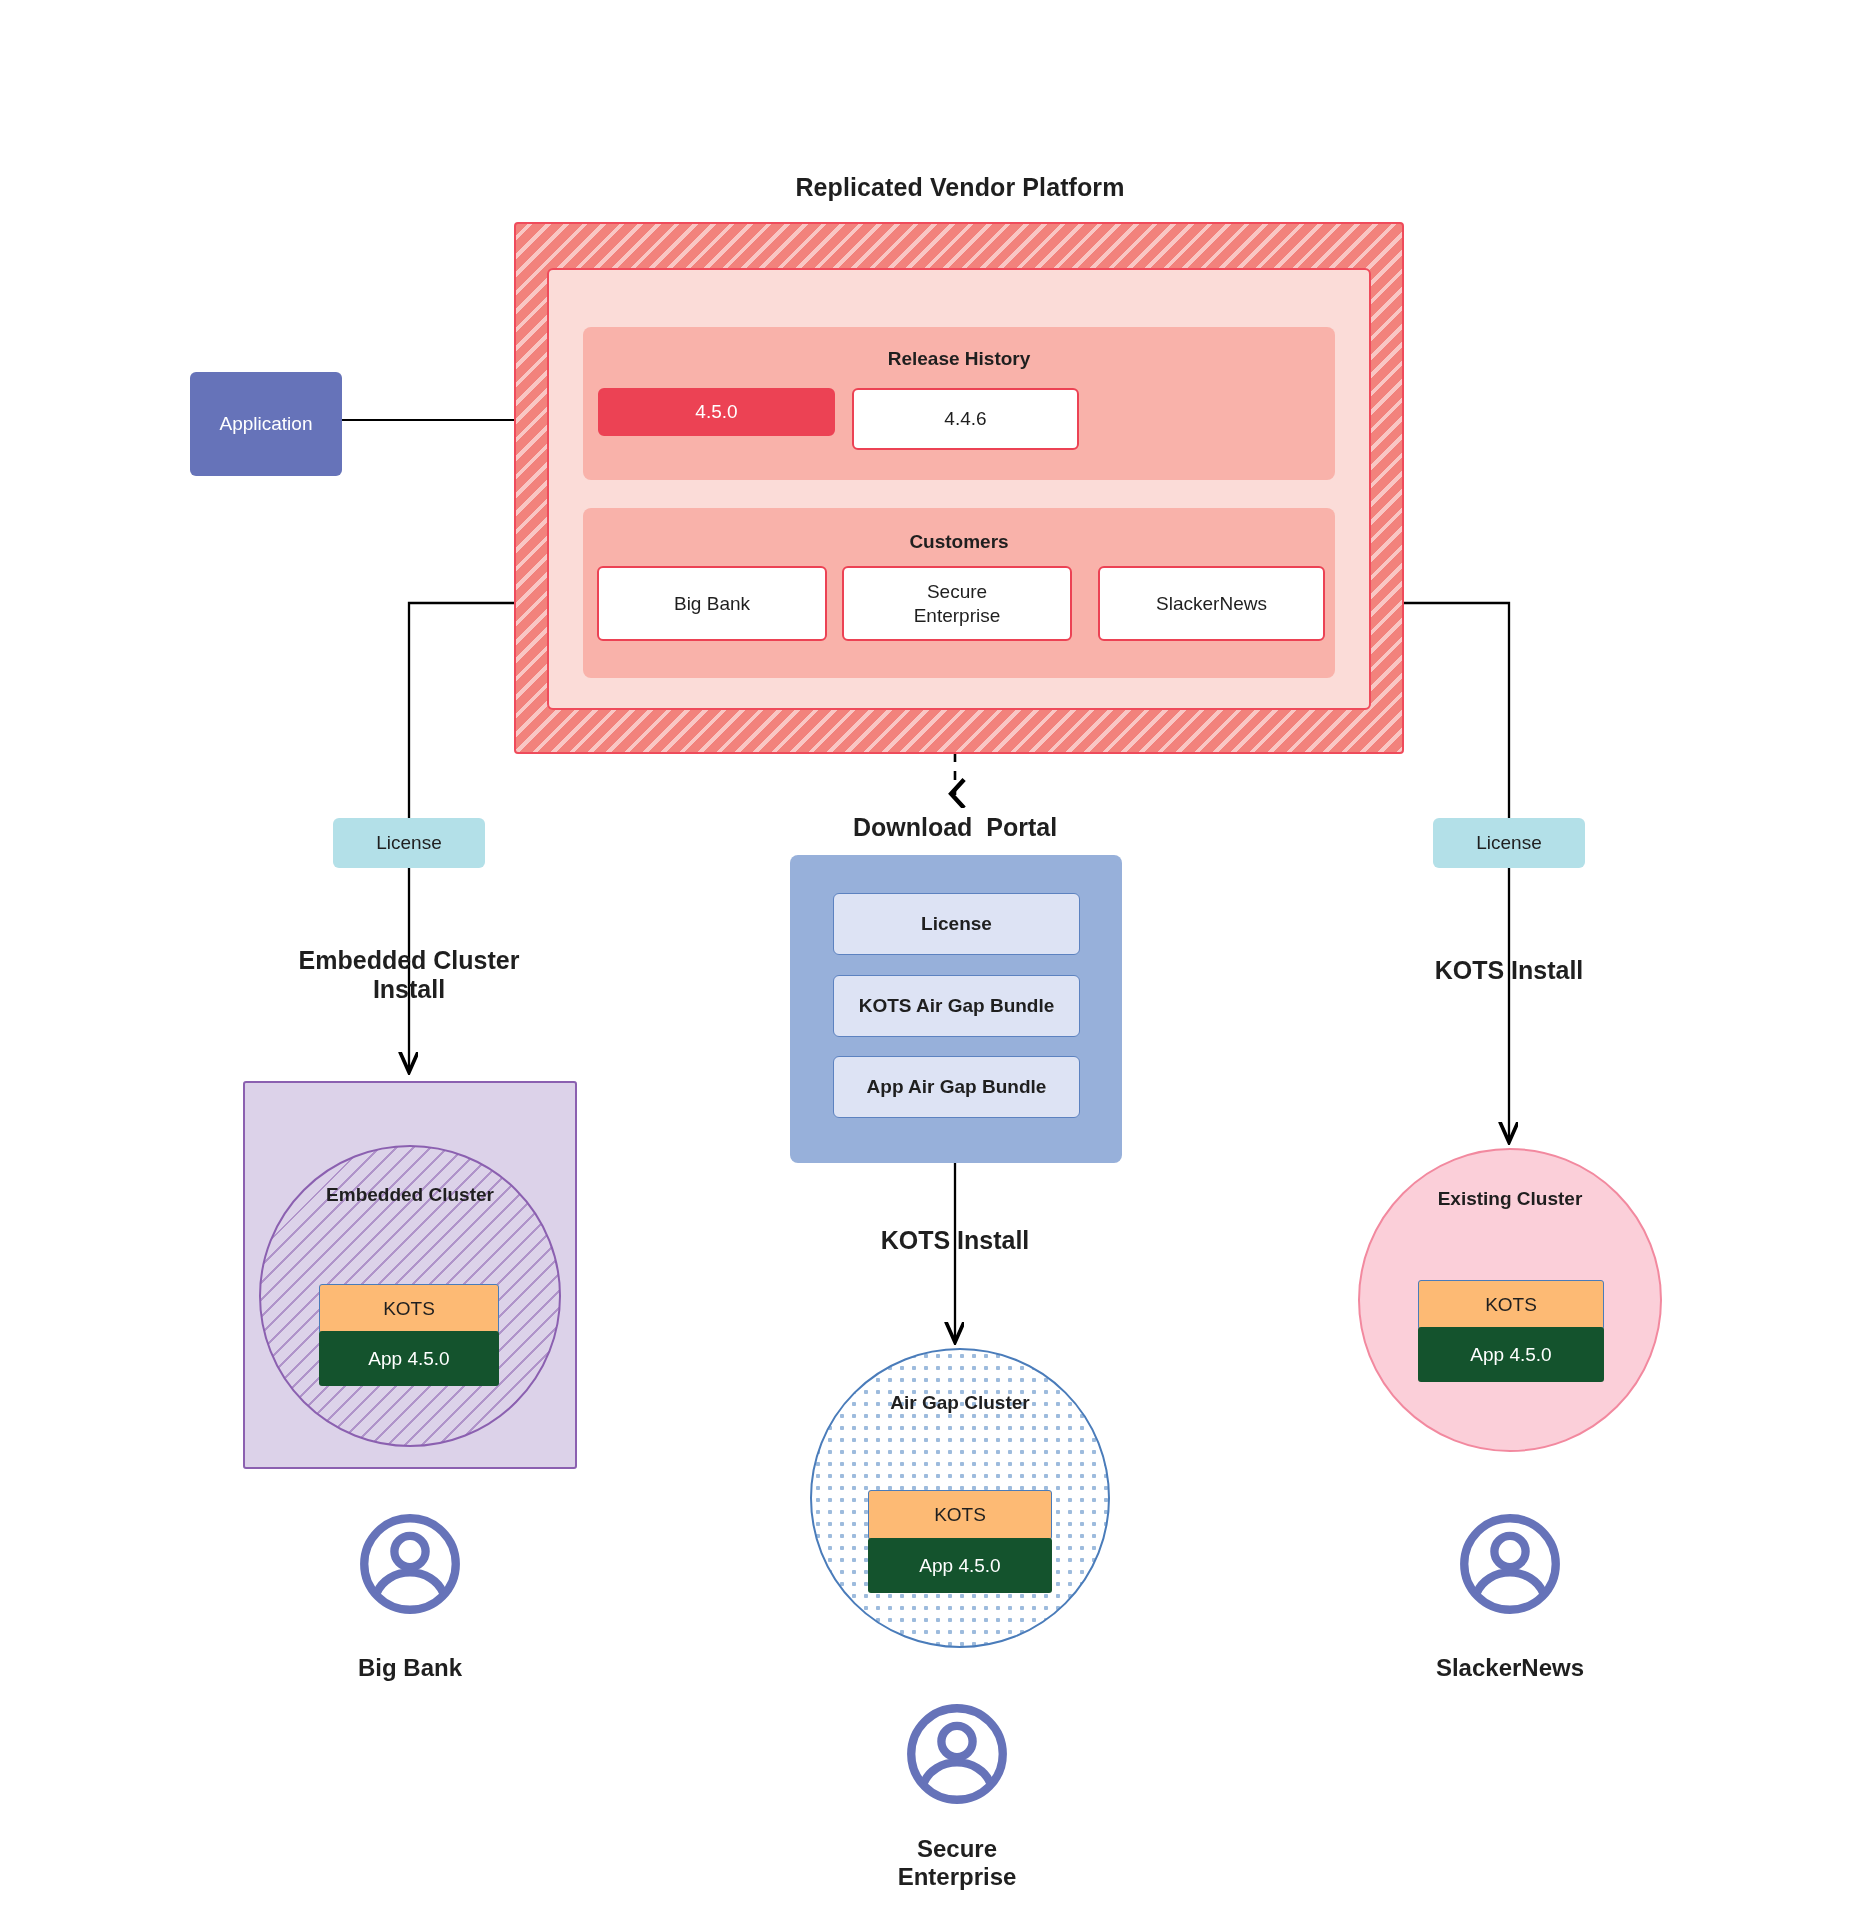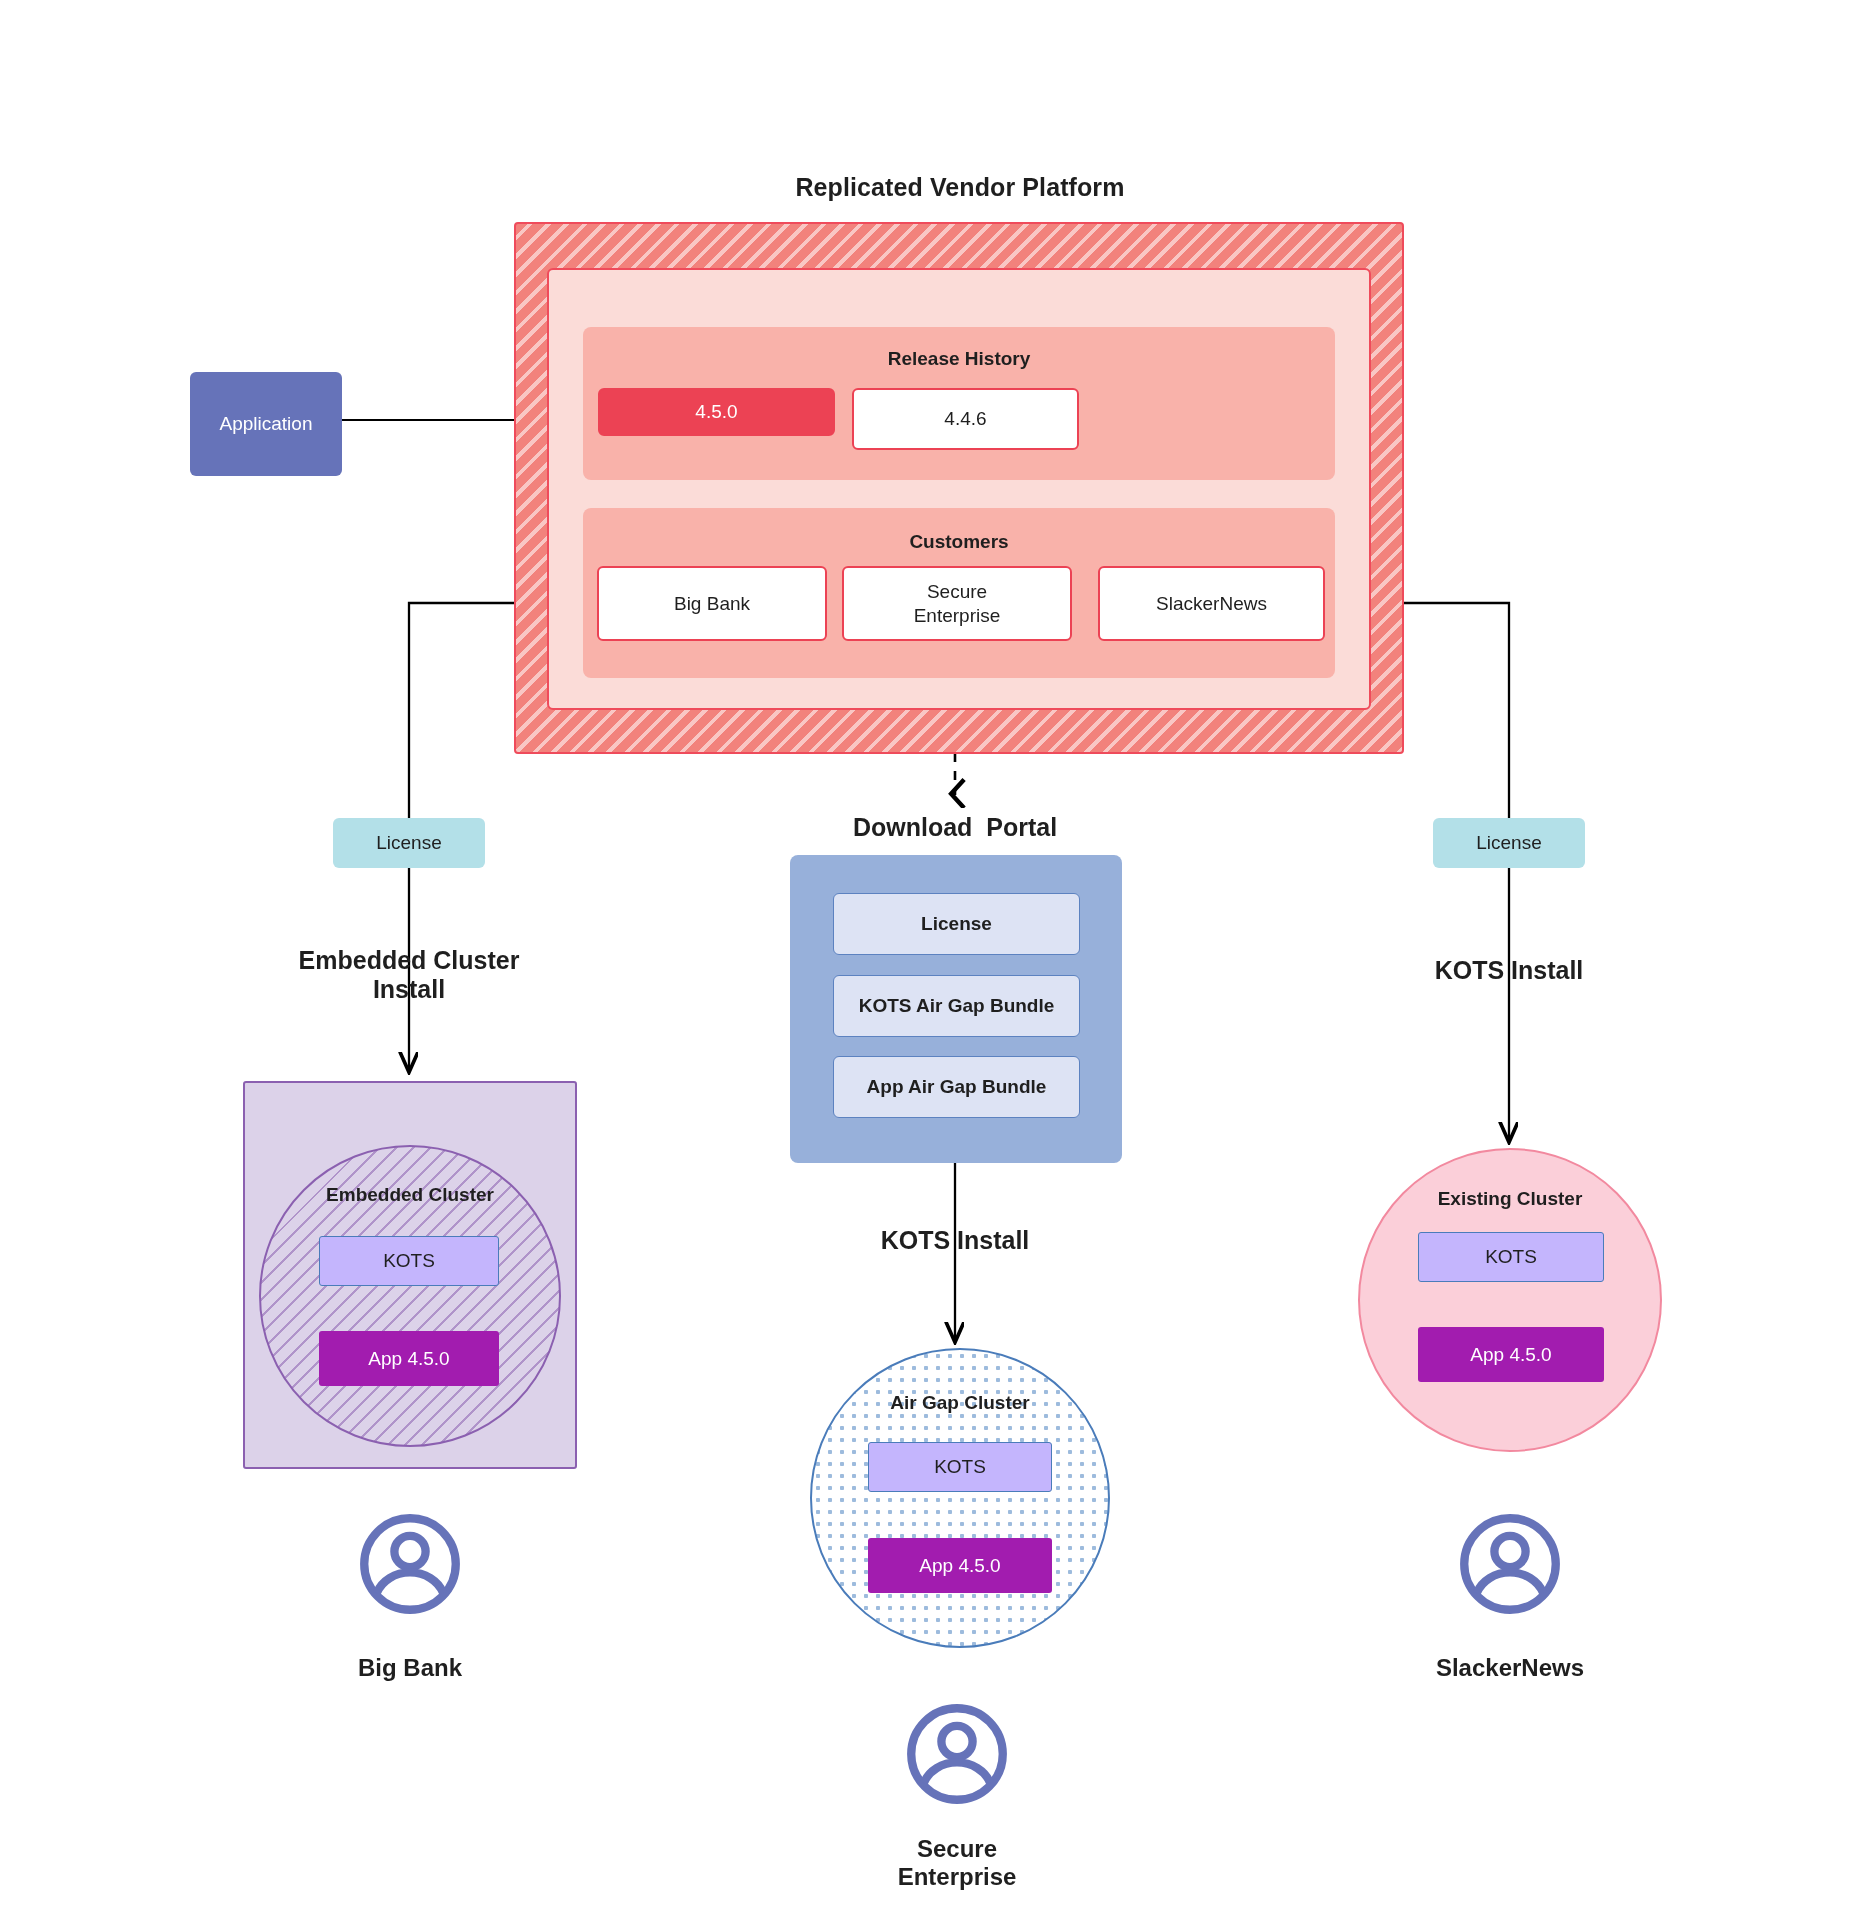--- a/index.html
+++ b/index.html
@@ -158,28 +158,29 @@
     background-color: #ffffff;
     background-image: radial-gradient(#9dbbdd 2.1px, rgba(0,0,0,0) 2.2px);
     background-size: 12px 12px;
   }
   .existing-circle {
     border-radius: 50%;
     border: 2px solid #f2899f;
     background: #fbcfd9;
   }
   .kots-box {
-    background: #c4b5fd;
+    background: #fdba74;
     border: 1.8px solid #4a7cba;
     border-radius: 3px;
     color: #1f1f1f;
     font-size: 19px;
+    margin-top: 48px;
   }
   .app-box {
-    background: #a21caf;
+    background: #14532d;
     border-radius: 3px;
     color: #ffffff;
     font-size: 19px;
   }
   .cluster-title {
     font-size: 19px;
     font-weight: 700;
     color: #1f1f1f;
   }
   .vm-title {

